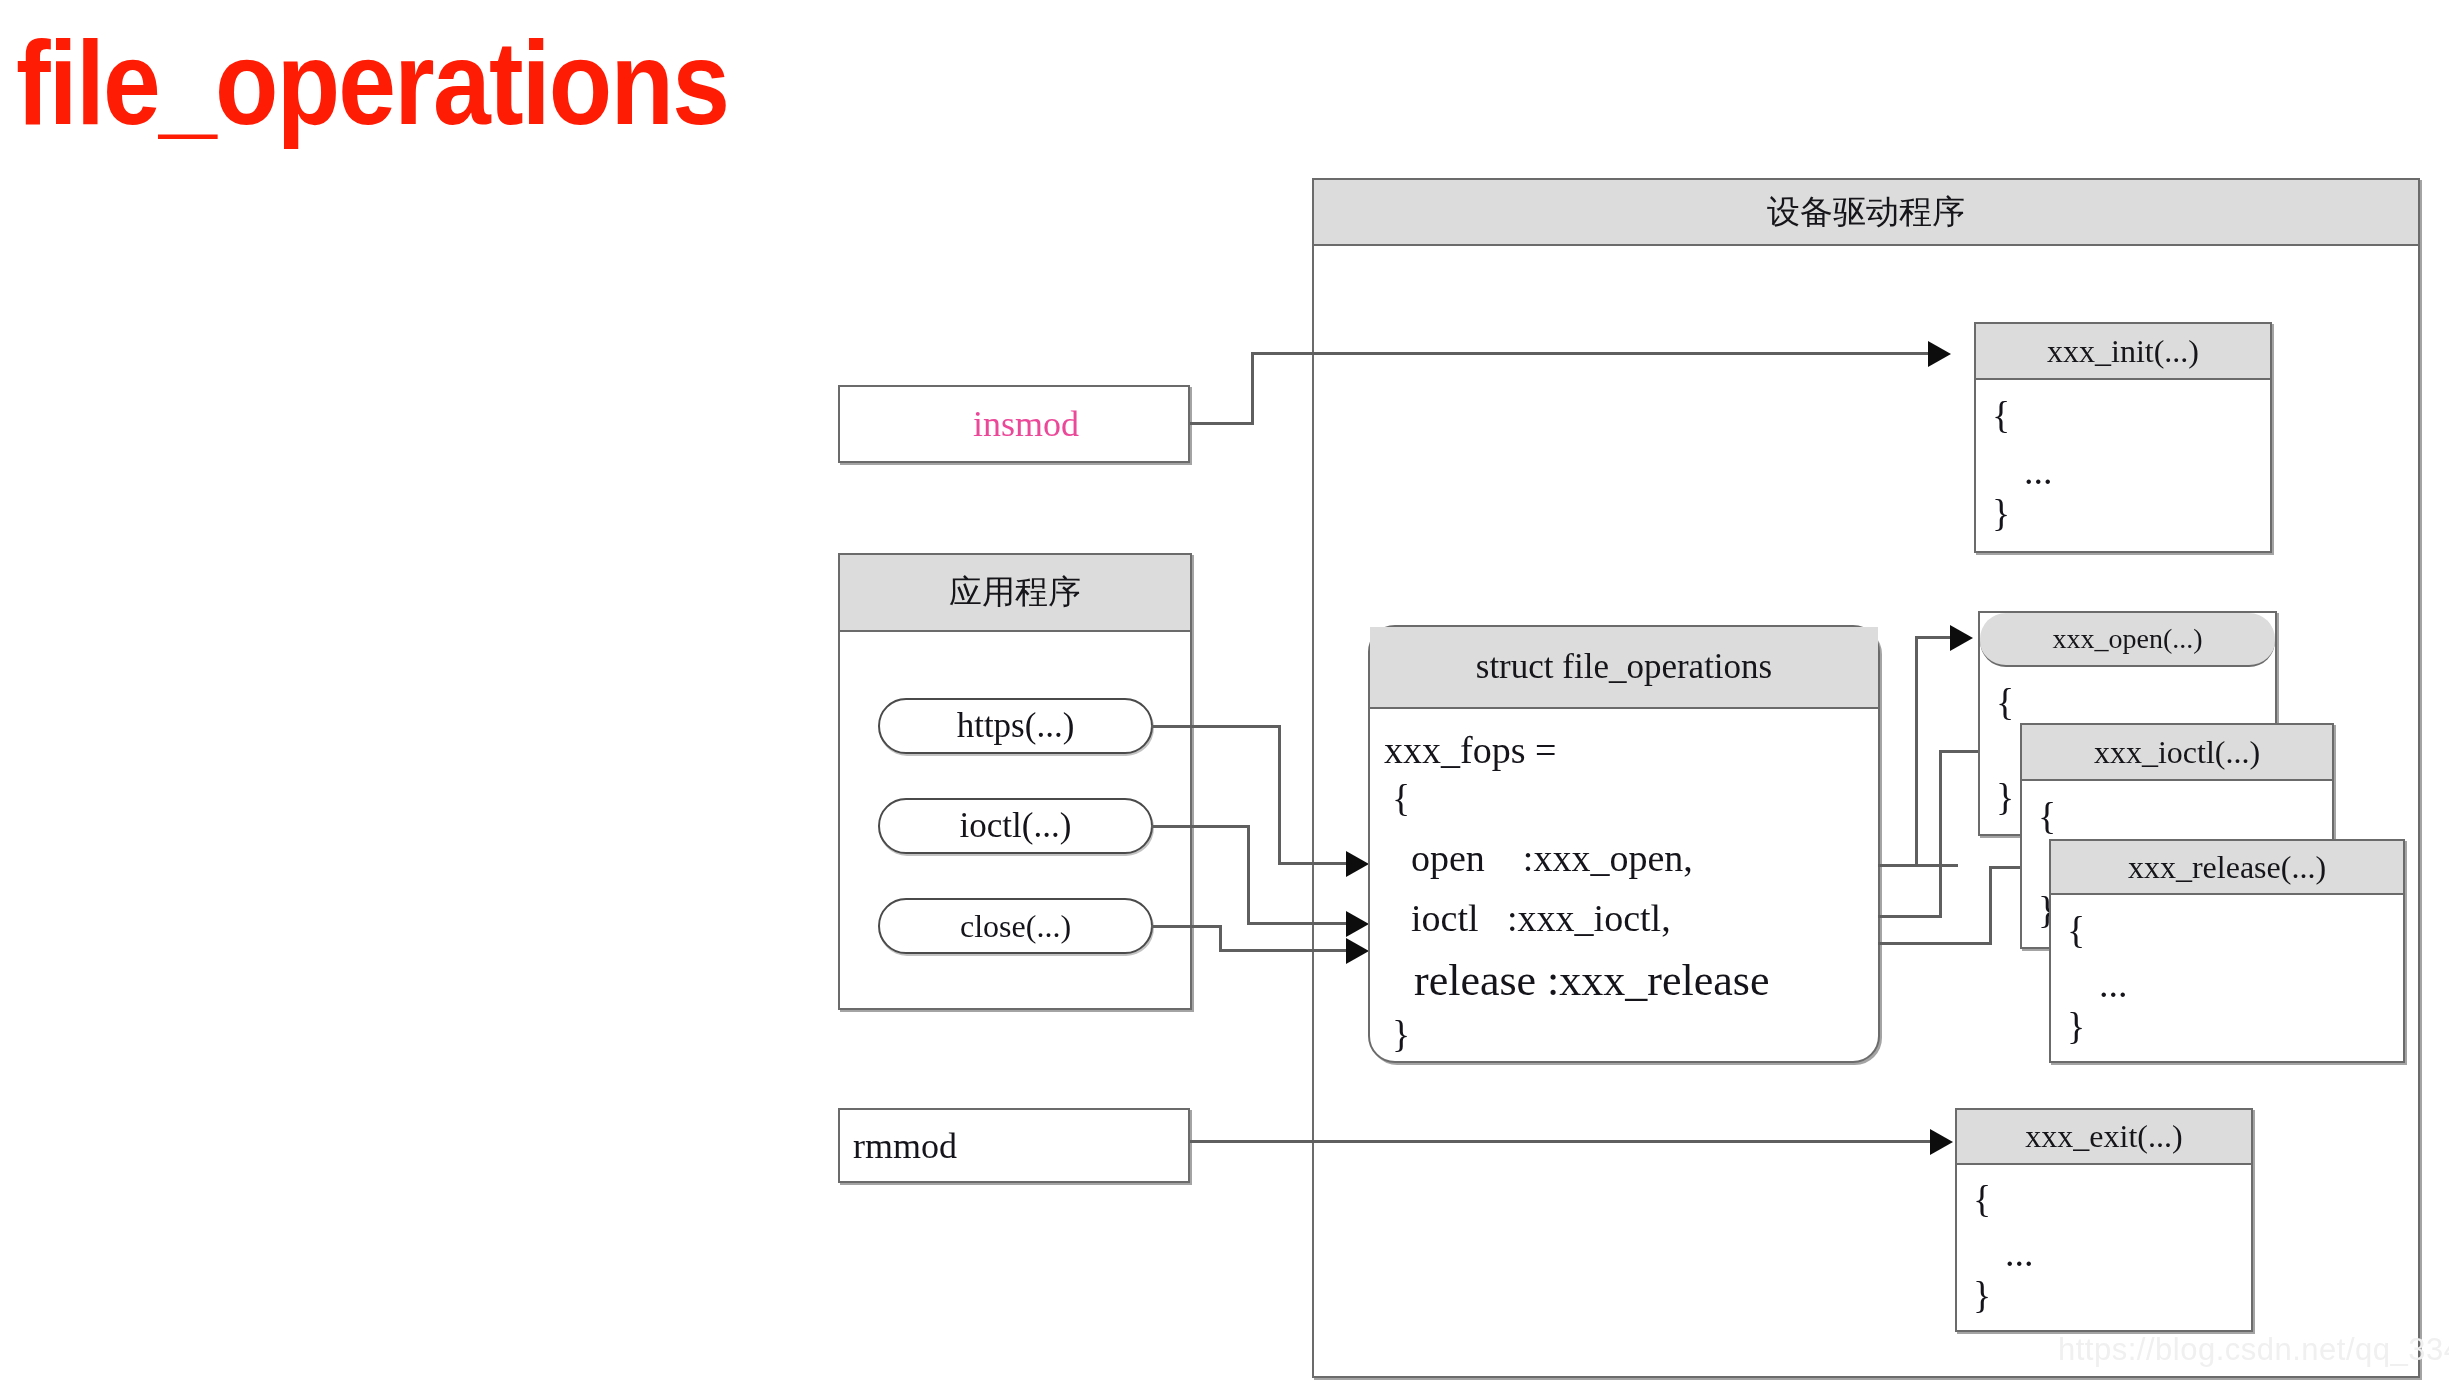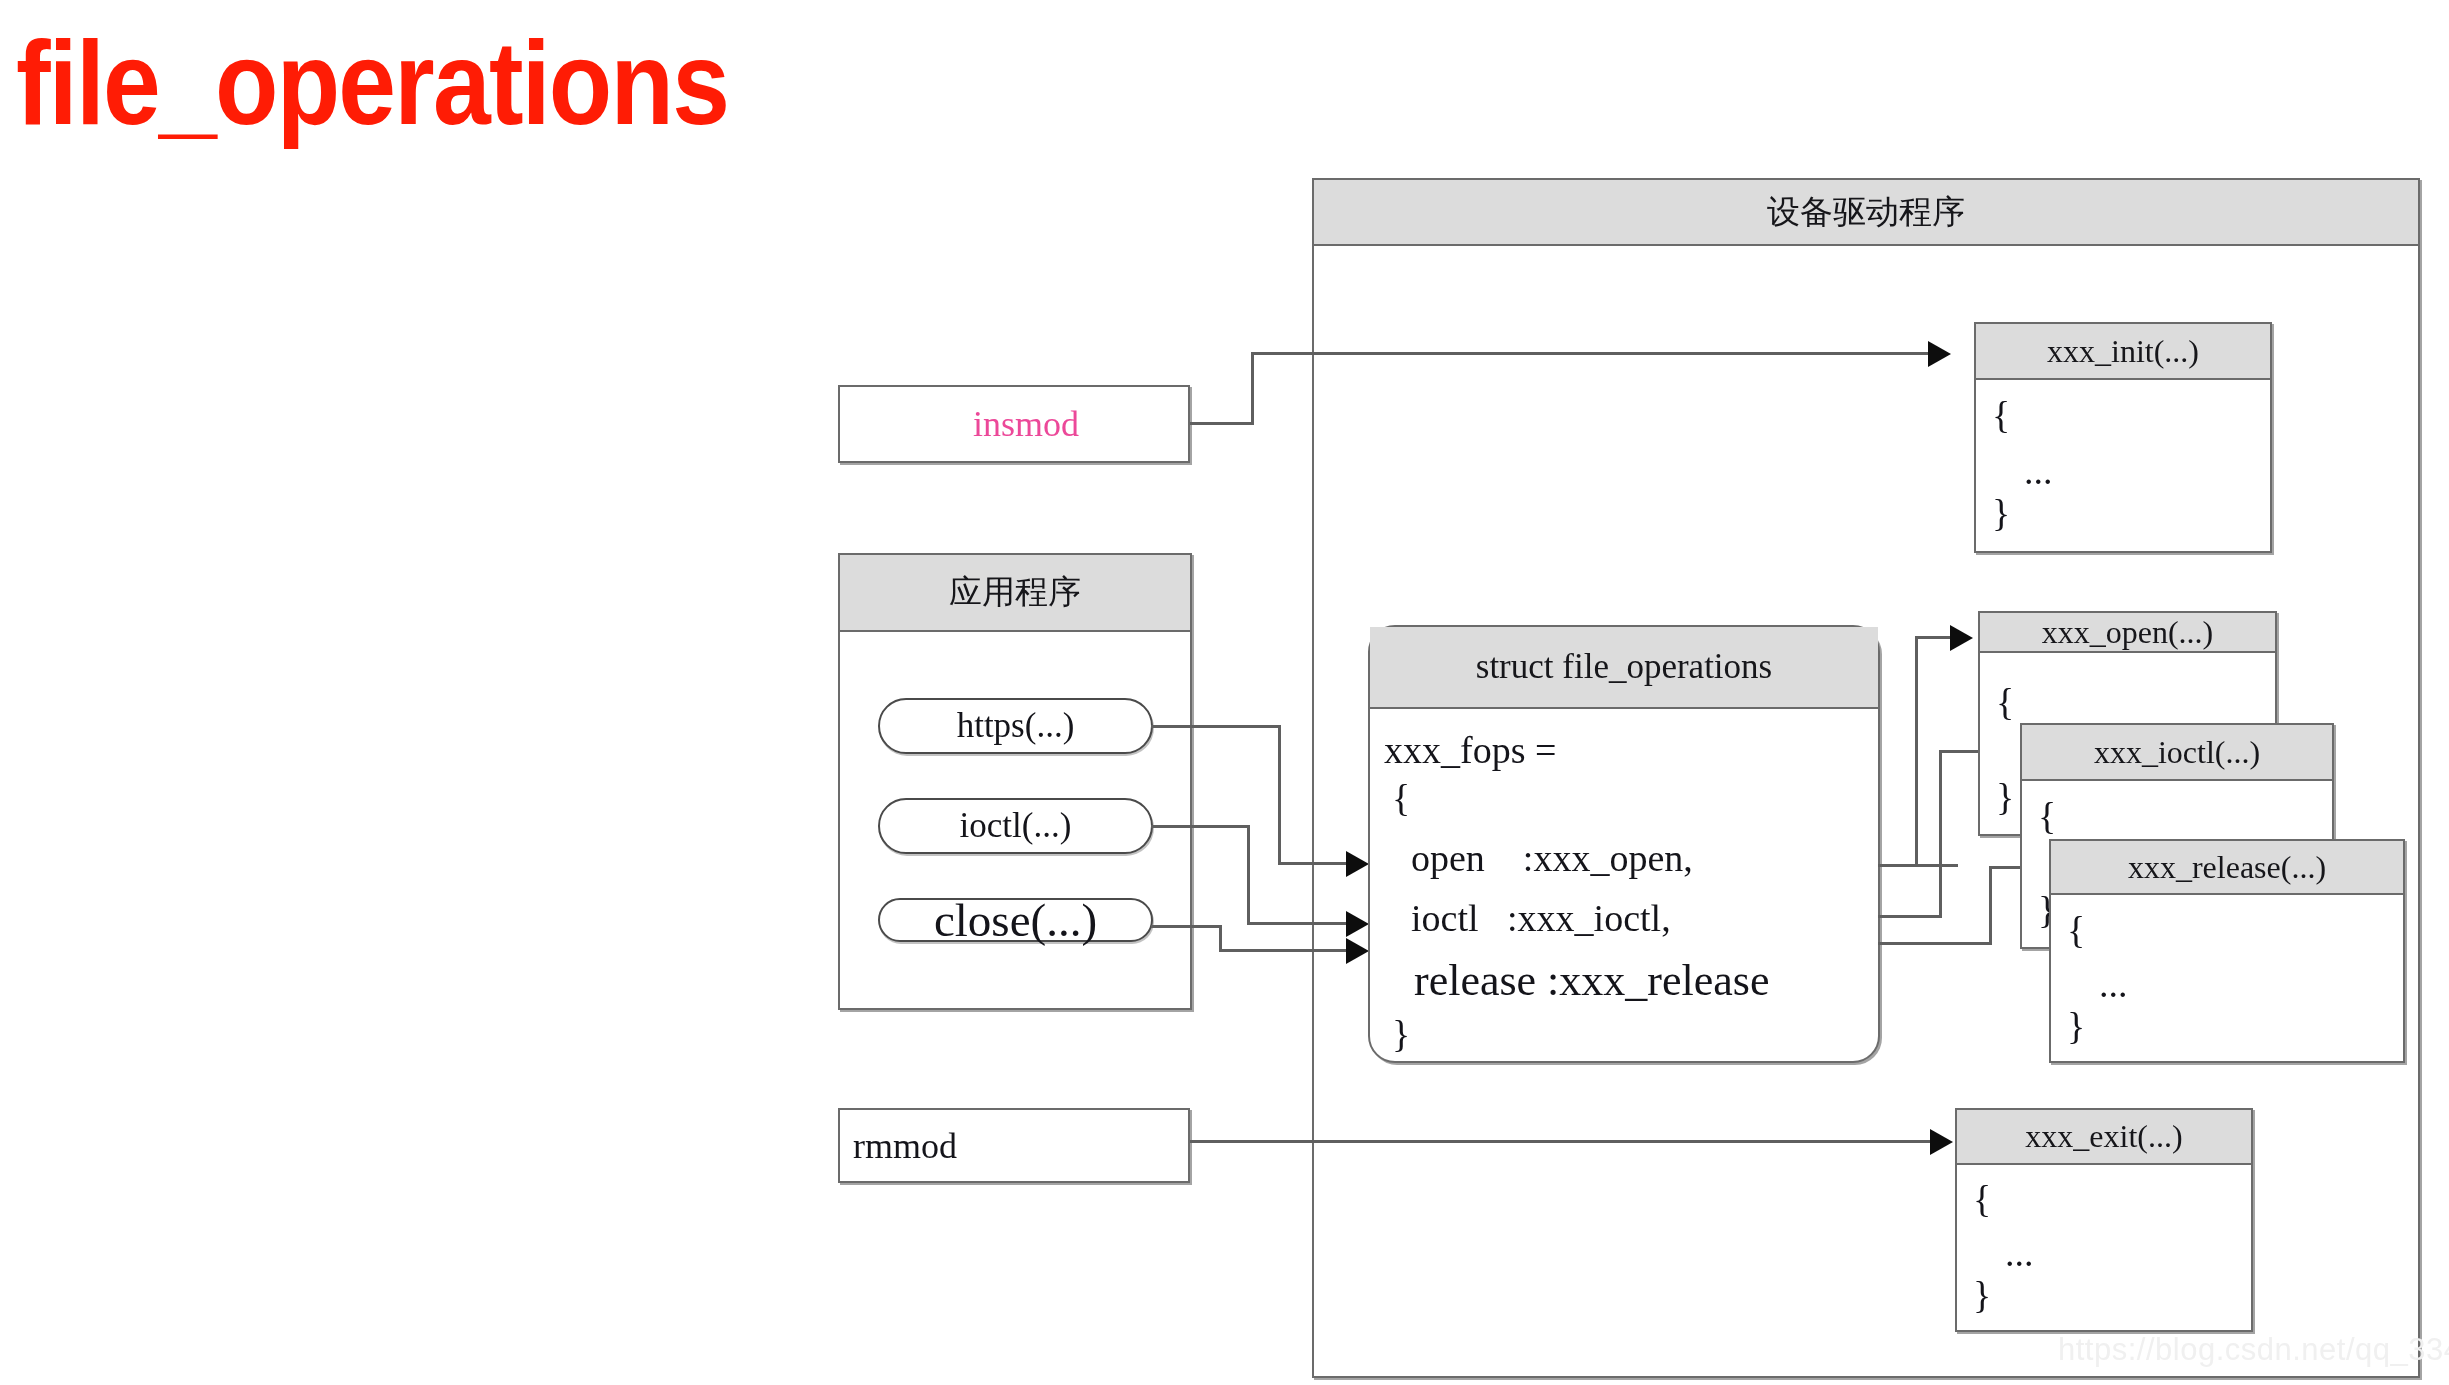--- a/index.html
+++ b/index.html
@@ -88,21 +88,21 @@
       <span>应用程序</span>
     </div>
   </div>
 
   <div class="pill" style="left:878px;top:698px;width:275px;height:56px;font-size:35px;">
     <span>https(...)</span>
   </div>
   <div class="pill" style="left:878px;top:798px;width:275px;height:56px;font-size:35px;">
     <span>ioctl(...)</span>
   </div>
-  <div class="pill" style="left:878px;top:898px;width:275px;height:44px;font-size:47px;">
+  <div class="pill" style="left:878px;top:898px;width:275px;height:56px;font-size:32px;">
     <span>close(...)</span>
   </div>
 
   <div class="ln lnh" style="left:1151px;top:725px;width:130px;"></div>
   <div class="ln lnv" style="left:1278px;top:725px;height:140px;"></div>
   <div class="ln lnh" style="left:1278px;top:862px;width:70px;"></div>
   <div class="arw" style="left:1346px;top:851px;"></div>
 
   <div class="ln lnh" style="left:1151px;top:825px;width:99px;"></div>
   <div class="ln lnv" style="left:1247px;top:825px;height:100px;"></div>
@@ -135,21 +135,21 @@
   <div class="ln lnv" style="left:1939px;top:750px;height:168px;"></div>
   <div class="ln lnh" style="left:1939px;top:750px;width:56px;"></div>
   <div class="arw" style="left:1992px;top:739px;"></div>
 
   <div class="ln lnh" style="left:1878px;top:942px;width:114px;"></div>
   <div class="ln lnv" style="left:1989px;top:866px;height:79px;"></div>
   <div class="ln lnh" style="left:1989px;top:866px;width:35px;"></div>
   <div class="arw" style="left:2021px;top:855px;"></div>
 
   <div class="box sh" style="left:1978px;top:611px;width:299px;height:225px;">
-    <div class="hdr" style="height:40px;font-size:32px;">
+    <div class="hdr" style="height:54px;font-size:28px;border-radius:26px;">
       <span>xxx_open(...)</span>
     </div>
     <div class="bodytxt" style="left:16px;top:70px;font-size:38px;">{</div>
     <div class="bodytxt" style="left:16px;top:165px;font-size:38px;">}</div>
   </div>
 
   <div class="box sh" style="left:2020px;top:723px;width:314px;height:226px;">
     <div class="hdr" style="height:56px;font-size:32px;">
       <span>xxx_ioctl(...)</span>
     </div>

